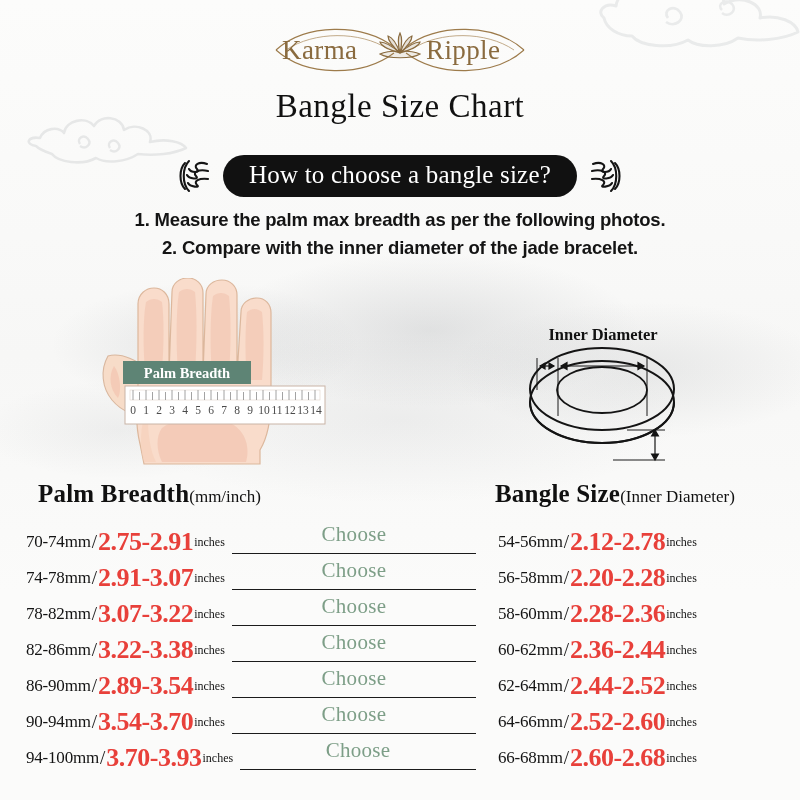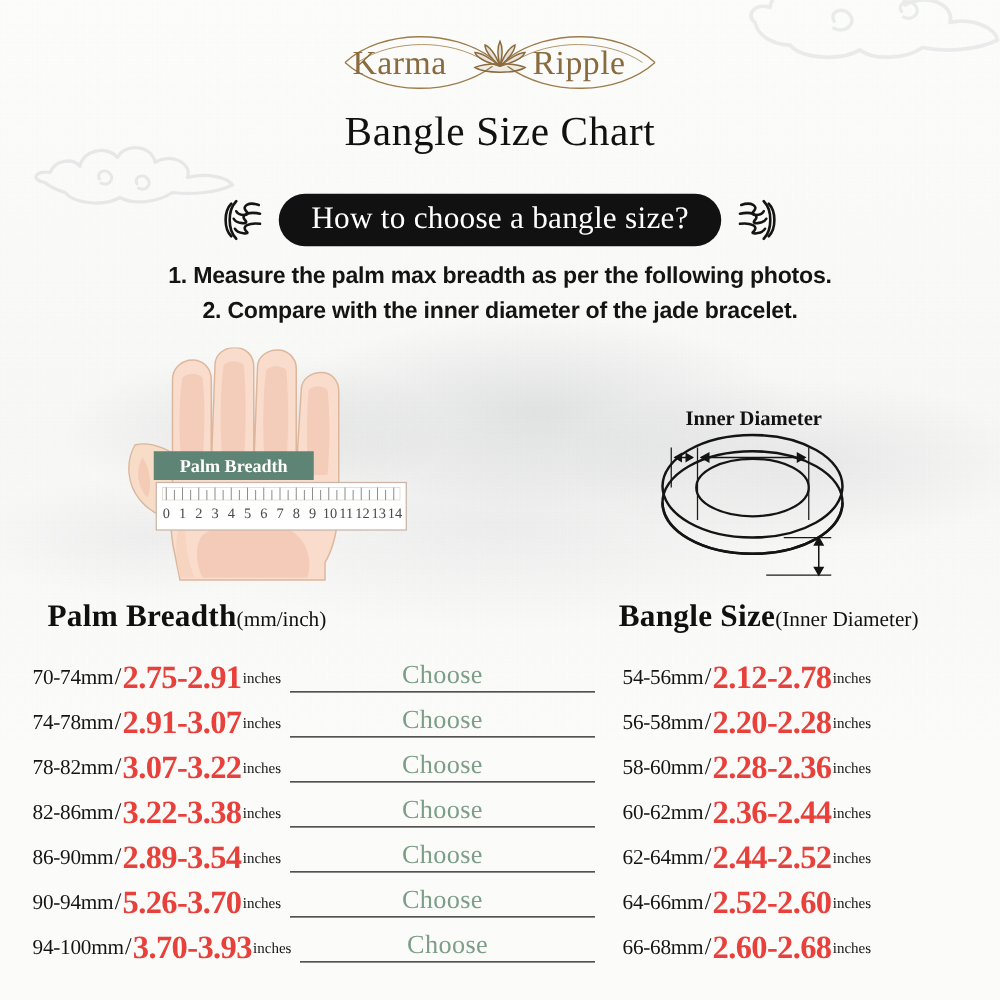--- a/index.html
+++ b/index.html
@@ -80,21 +80,21 @@
   .row{
     height:36px;display:flex;align-items:center;
     font-family:"Liberation Serif", serif;white-space:nowrap;
   }
   .mm{font-size:17px;color:#141414;letter-spacing:-.2px;}
   .slash{font-size:19px;color:#141414;padding:0 1px;}
   .inch{font-size:26px;color:#e8403a;font-weight:700;letter-spacing:-.5px;line-height:1;}
   .unit{font-size:12px;color:#141414;padding-left:1px;}
   .choose-wrap{
     position:relative;flex:1;margin-left:7px;height:30px;
-    display:flex;align-items:flex-end;justify-content:center;
+    display:flex;align-items:flex-start;justify-content:center;
   }
   .choose-line{position:absolute;left:0;right:0;bottom:3px;height:1.4px;background:#1b1b1b;}
   .choose{
     position:relative;font-size:21px;color:#7d9e87;
     font-family:"Liberation Serif", serif;bottom:5px;letter-spacing:.3px;
   }
   #rows-right .row{padding-left:6px;}
 </style>
 </head>
 <body>
@@ -315,21 +315,21 @@
         <span class="inch">2.89-3.54</span>
         <span class="unit">inches</span>
         <span class="choose-wrap">
           <span class="choose-line"></span>
           <span class="choose">Choose</span>
         </span>
       </div>
       <div class="row">
         <span class="mm">90-94mm</span>
         <span class="slash">/</span>
-        <span class="inch">5.26-3.70</span>
+        <span class="inch">3.54-3.70</span>
         <span class="unit">inches</span>
         <span class="choose-wrap">
           <span class="choose-line"></span>
           <span class="choose">Choose</span>
         </span>
       </div>
       <div class="row">
         <span class="mm">94-100mm</span>
         <span class="slash">/</span>
         <span class="inch">3.70-3.93</span>

